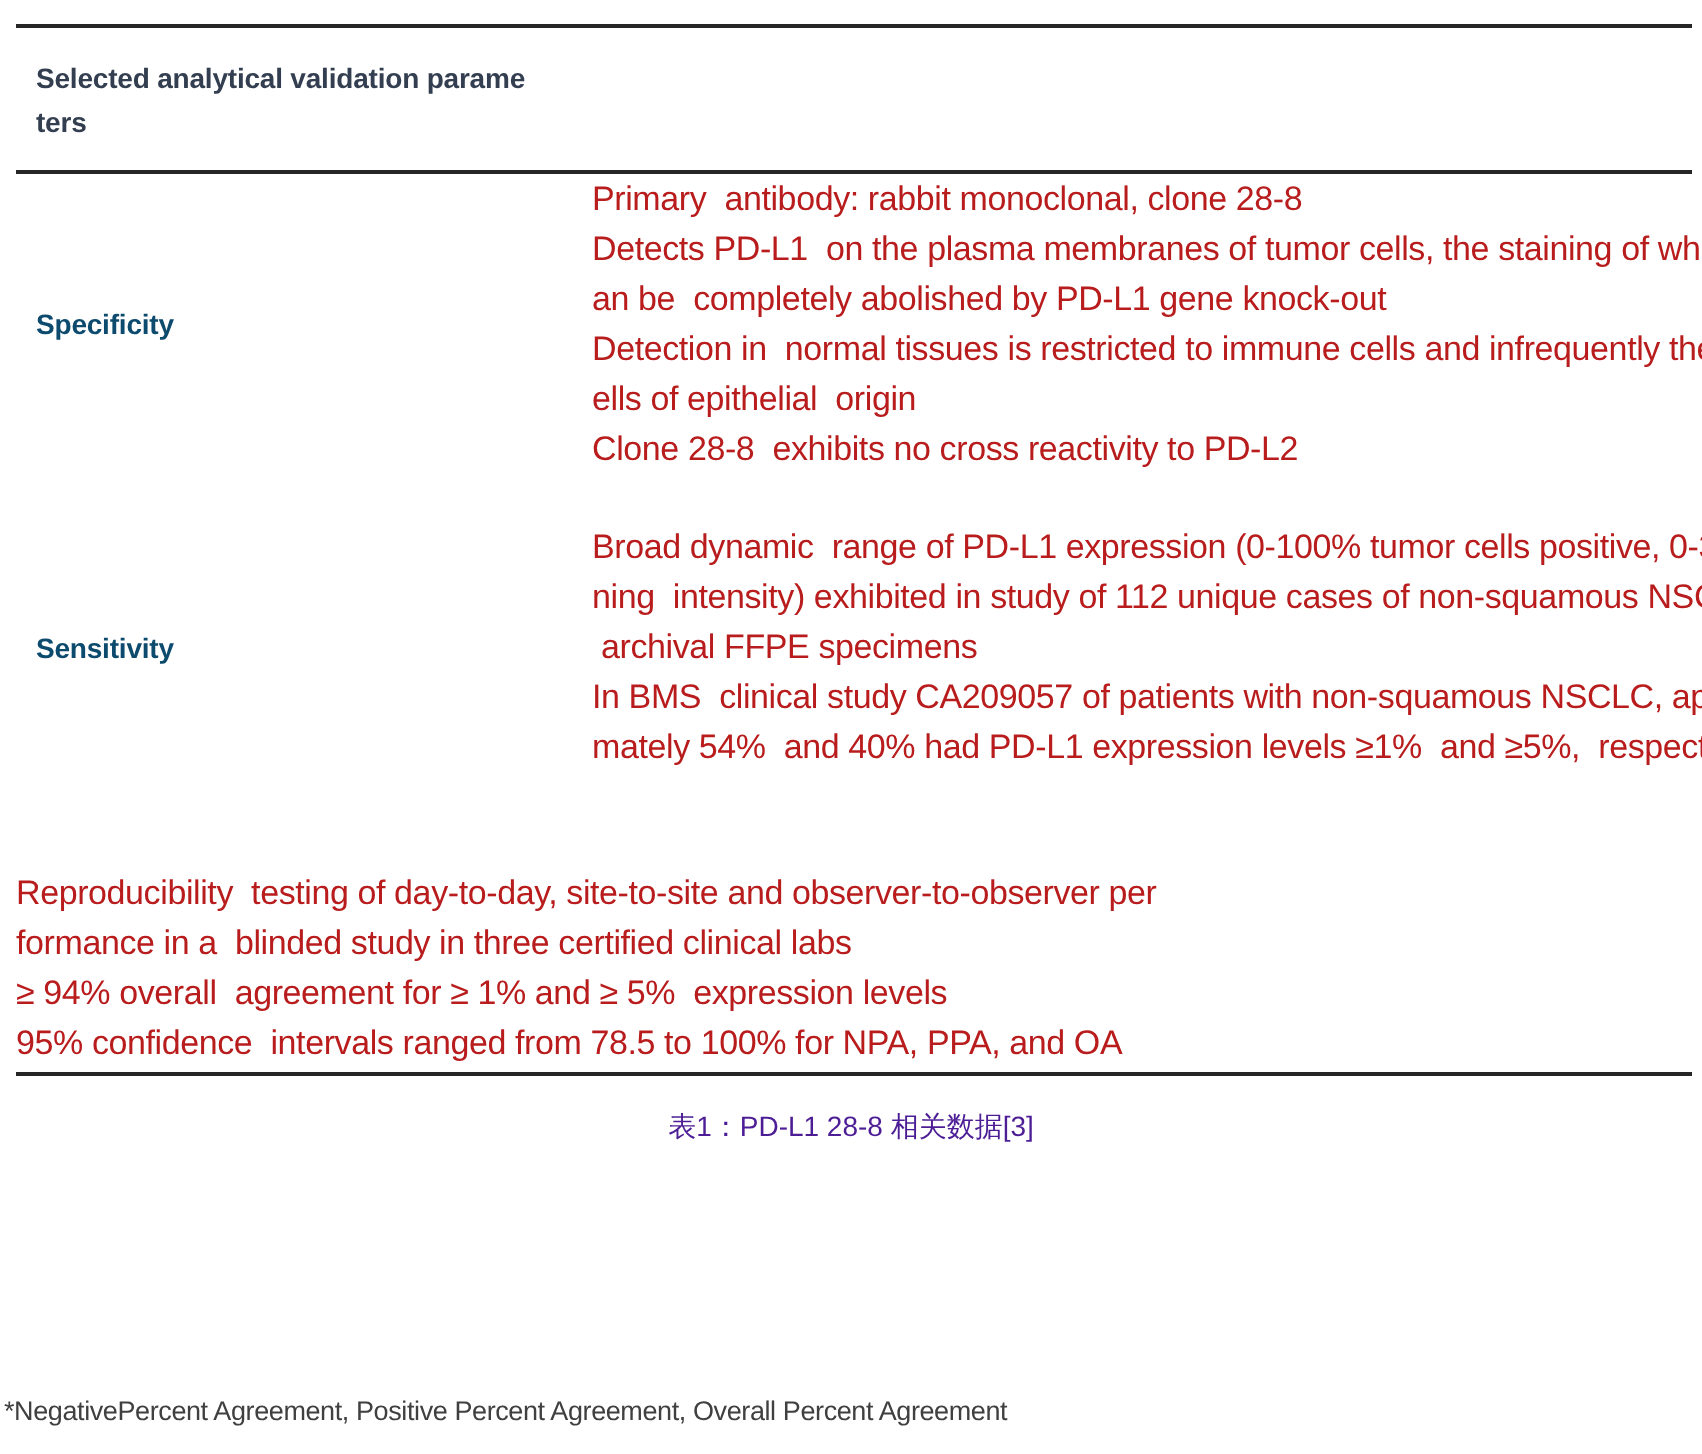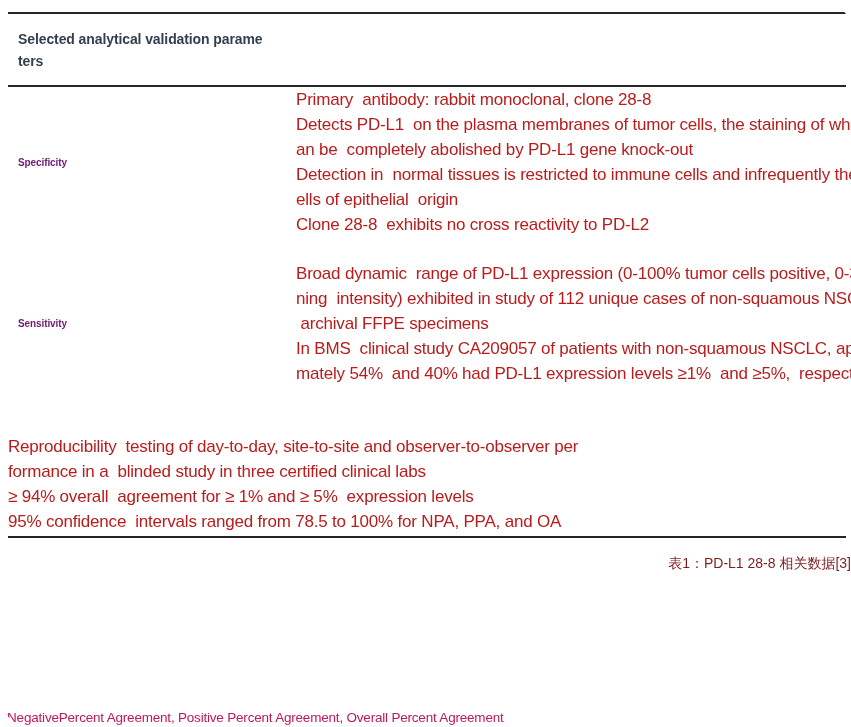--- a/index.html
+++ b/index.html
@@ -3,21 +3,20 @@
 <meta charset="utf-8">
 <style>
   html, body { margin: 0; padding: 0; background: #ffffff; }
   .page {
     position: relative;
     width: 851px;
     height: 727px;
     background: #ffffff;
     overflow: hidden;
     font-family: "Liberation Sans", "DejaVu Sans", sans-serif;
-    border-radius: 31px;
   }
   .table-wrap {
     padding-top: 12px;
     margin-left: 8px;
     margin-right: 5px;
   }
   .rule {
     height: 2px;
     background: #262626;
   }
@@ -47,47 +46,46 @@
   .trow {
     display: flex;
     padding: 12px 0;
   }
   .trow.first { padding-top: 0; }
   .trow.last  { padding-bottom: 2px; }
   .cell-label {
     display: flex;
     align-items: center;
     font-weight: bold;
-    font-size: 10px;
-    color: #701a75;
+    font-size: 14px;
+    color: #0c4a6e;
     white-space: pre;
     letter-spacing: -0.1px;
   }
   .cell-lines {
     font-size: 17px;
     line-height: 25px;
     color: #b91c1c;
     white-space: pre;
     letter-spacing: -0.2px;
   }
   .caption {
     margin-top: 17px;
-    text-align: right;
+    text-align: center;
     font-size: 14px;
-    color: #7f1d1d;
+    color: #4c1d95;
   }
   .footnote {
     position: absolute;
     left: 2px;
     top: 698px;
     font-size: 13.5px;
-    color: #be185d;
+    color: #404040;
     letter-spacing: -0.2px;
     white-space: pre;
-    margin-top: 12px;
   }
 </style>
 </head>
 <body>
 
 <div class="page">
   <div class="table-wrap">
 
     <div class="rule"></div>
 

